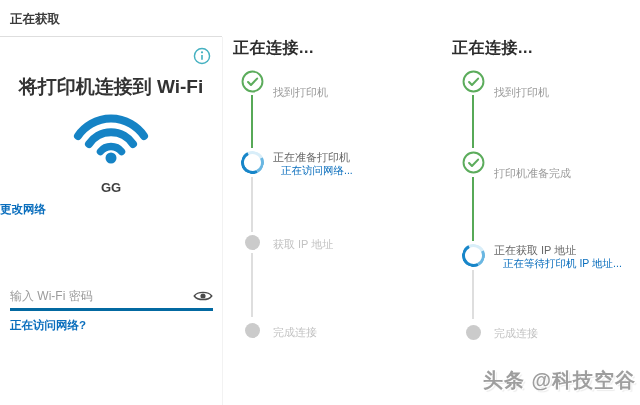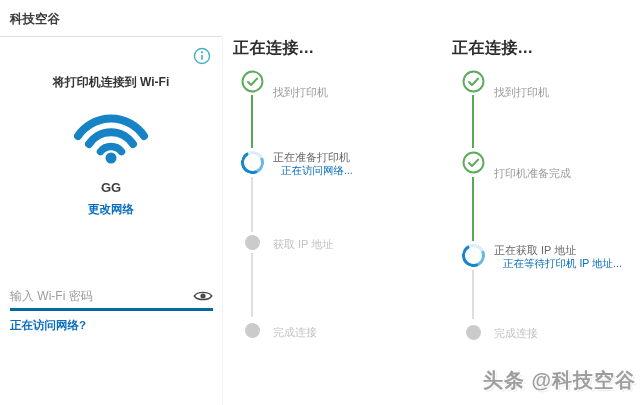--- a/index.html
+++ b/index.html
@@ -11,28 +11,28 @@
 
   
   .app-title{left:10px;top:11px;font-size:12.5px;font-weight:bold;color:#3b3b3b;}
   .title-divider{left:0;top:36px;width:222px;height:1px;background:#dedede;}
   .left-edge{left:222px;top:37px;width:1px;height:368px;background:#f2f2f2;}
 
   .info-btn{left:193px;top:47px;width:18px;height:18px;cursor:pointer;}
   .info-btn svg{display:block;width:18px;height:18px;}
 
   .connect-heading{left:0;top:74px;width:222px;text-align:center;
-    font-size:12px;font-weight:bold;color:#333;}
+    font-size:19px;font-weight:bold;color:#333;}
 
   .wifi-wrap{left:0;top:114px;width:222px;text-align:center;}
   .wifi-wrap svg{display:inline-block;}
 
   .network-name{left:0;top:180px;width:222px;text-align:center;
     font-size:13px;font-weight:bold;color:#3f3f3f;}
-  .change-link{left:0;top:202px;width:222px;text-align:center;
+  .change-link{left:0;top:202px;width:222px;text-align:left;
     font-size:11.5px;font-weight:600;color:#0a6ebd;cursor:pointer;}
 
   .pw-wrap{left:10px;top:283px;width:203px;height:25px;
     border-bottom:3px solid #0369a1;display:flex;align-items:center;}
   .pw-input{flex:1;border:none;outline:none;background:transparent;
     font-size:12px;color:#333;font-family:inherit;padding:0;}
   .pw-input::placeholder{color:#9b9b9b;opacity:1;}
   .eye-btn{width:20px;height:16px;cursor:pointer;flex:0 0 auto;}
   .eye-btn svg{display:block;}
 
@@ -78,21 +78,21 @@
   .r-ic4{left:466px;top:325px;} .r-l4{left:494px;top:326px;}
 
   .watermark{right:4px;top:367px;font-size:20px;font-weight:bold;color:#9e9e9e;
     letter-spacing:1px;text-shadow:1px 1px 0 #ffffff,2px 2px 1px rgba(0,0,0,.08);}
 </style>
 </head>
 <body>
 
 <div class="stage">
 
-  <div class="abs app-title">科技空谷</div>
+  <div class="abs app-title">正在获取</div>
   <div class="abs title-divider"></div>
   <div class="abs left-edge"></div>
 
   <div class="abs info-btn">
     <span><svg viewBox="0 0 20 20">
       <circle cx="10" cy="10" r="8.4" fill="none" stroke="#45b1c1" stroke-width="1.6"></circle>
       <line x1="10" y1="9" x2="10" y2="14.2" stroke="#45b1c1" stroke-width="1.8"></line>
       <circle cx="10" cy="5.9" r="1.25" fill="#45b1c1"></circle>
     </svg></span>
   </div>

